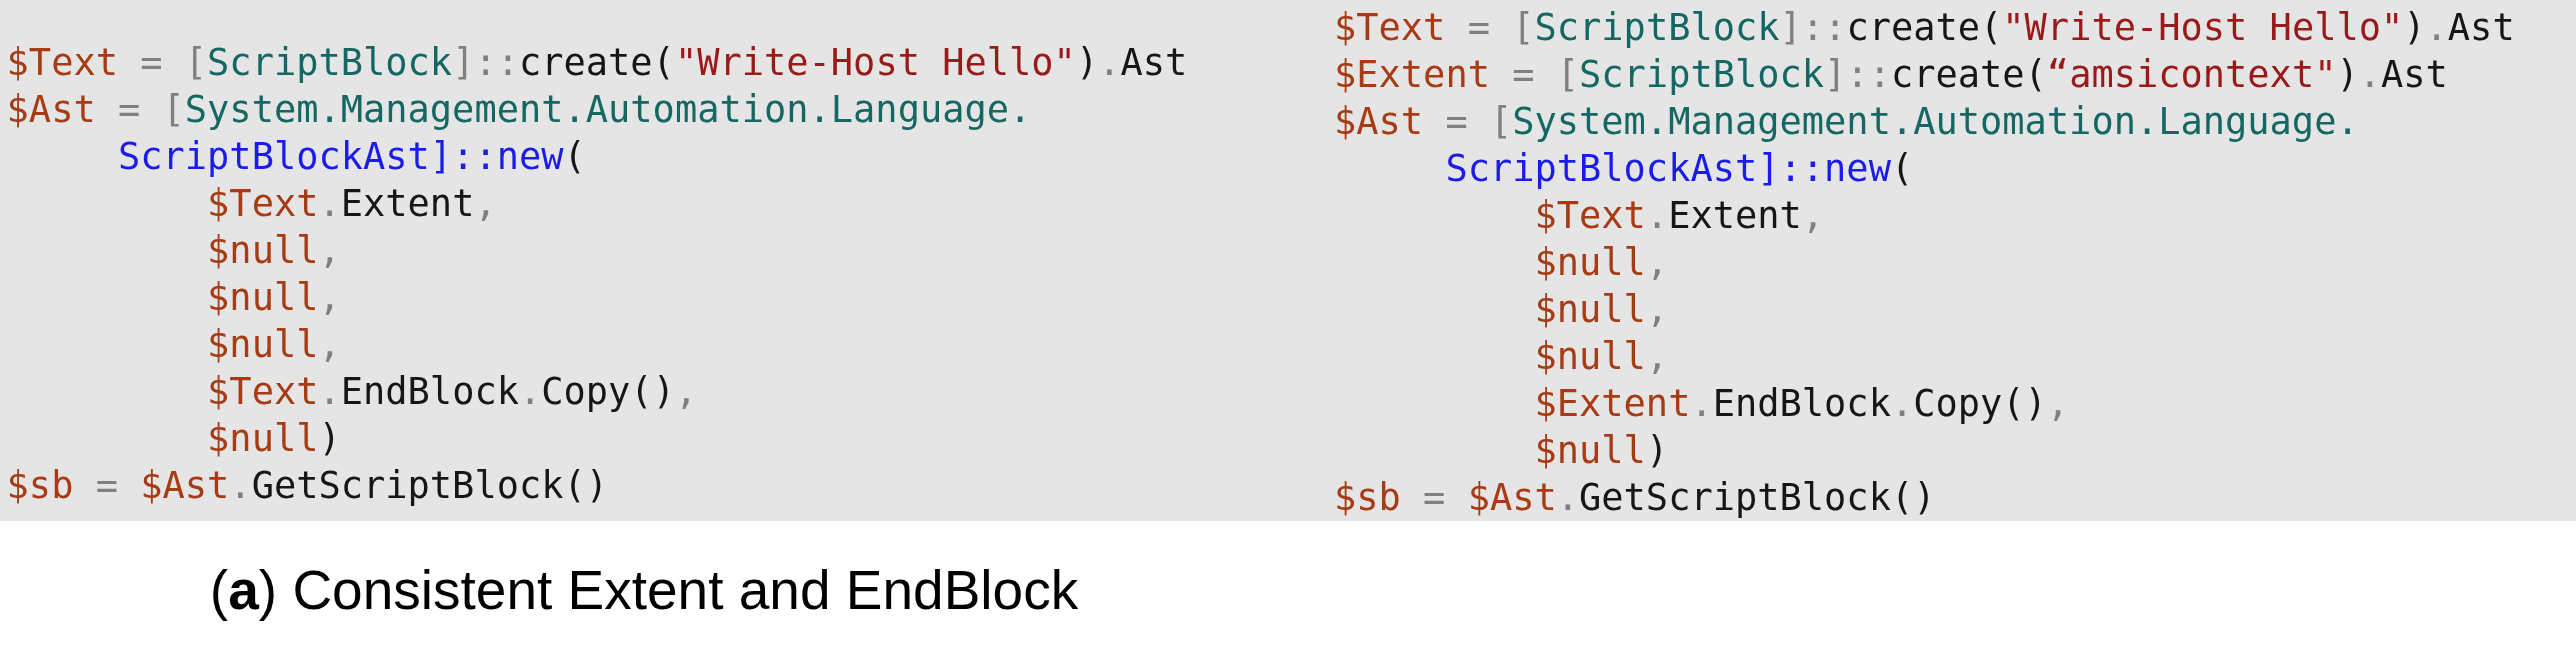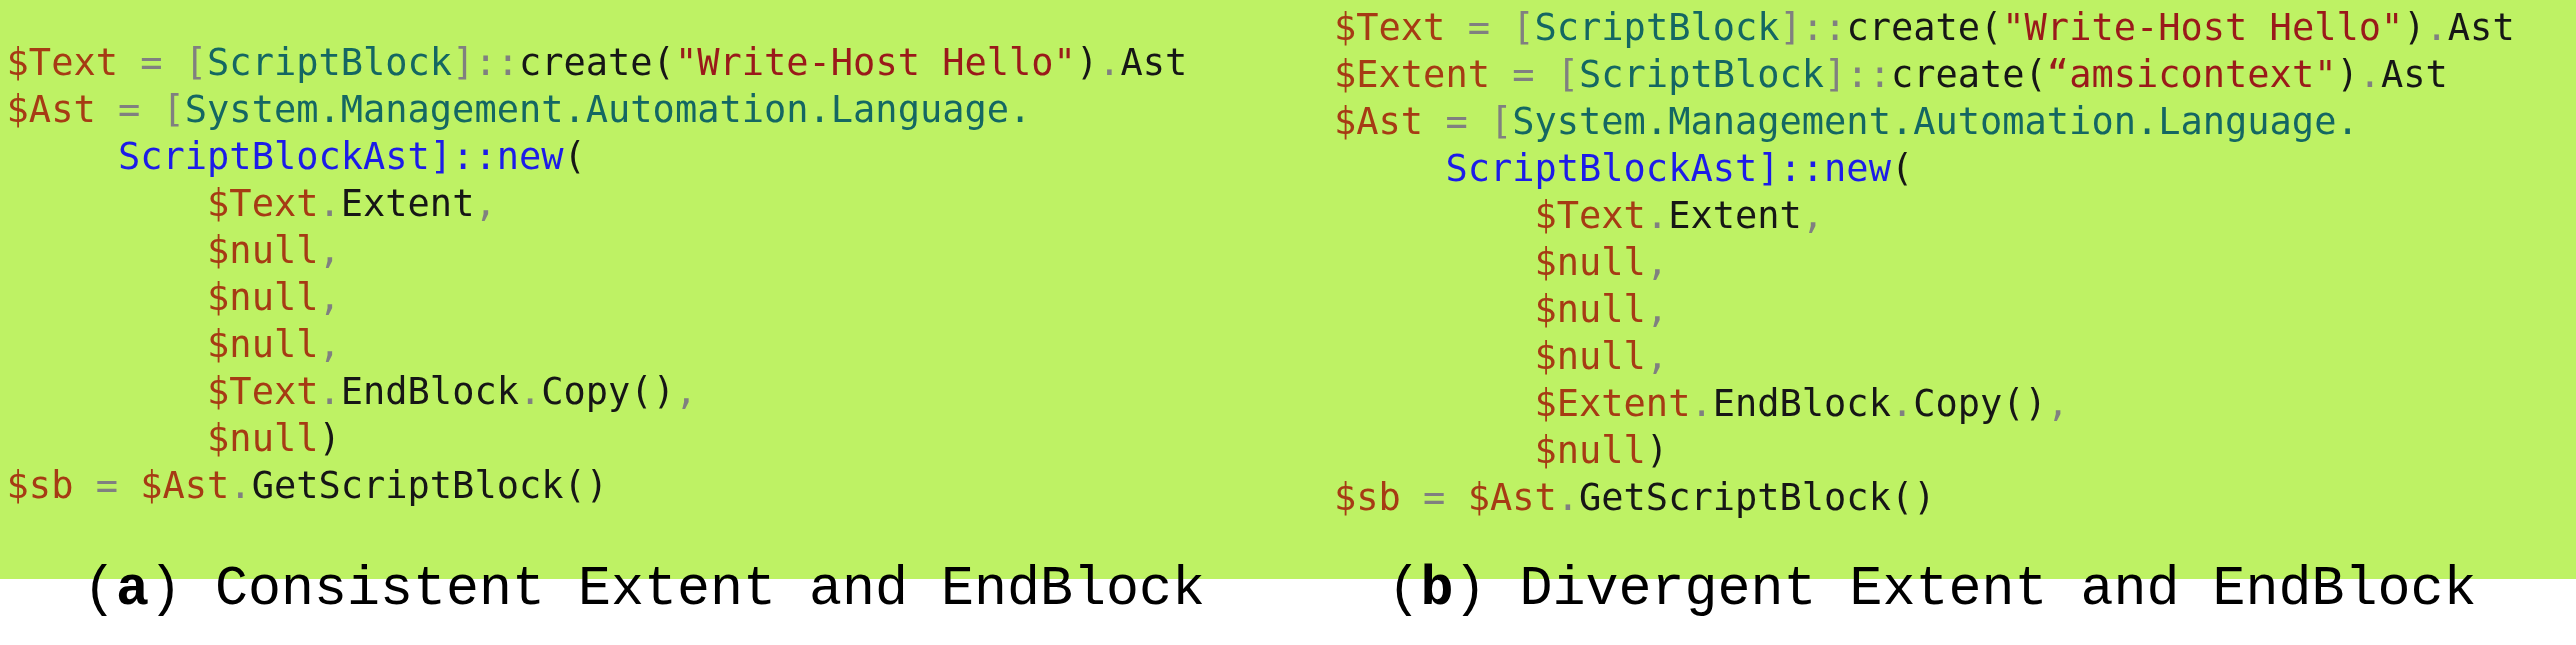--- a/index.html
+++ b/index.html
@@ -9,22 +9,22 @@
   }
   body {
     width: 2576px;
     height: 645px;
     overflow: hidden;
   }
   .figure {
     position: relative;
     display: flex;
     width: 2576px;
-    height: 579px;
-    background: #bef264;
+    height: 521px;
+    background: #e5e5e5;
   }
   .panel {
     position: relative;
     width: 1288px;
     height: 645px;
   }
   pre.code {
     margin: 0;
     font-family: "DejaVu Sans Mono", monospace;
     font-size: 37px;
@@ -41,36 +41,35 @@
   .tok-s { color: var(--col-string); }
   .tok-o { color: var(--col-operator); }
   .tok-p { color: var(--col-plain); }
 
   .caption {
     position: absolute;
     top: 560px;
     left: 0;
     width: 100%;
     text-align: center;
-    font-family: Liberation Mono, monospace;
+    font-family: Liberation Sans, sans-serif;
     font-size: 55px;
     line-height: 1.1;
     color: #000000;
   }
   .caption b { font-weight: bold; }
 </style>
 </head>
 <body>
 
 <div class="figure">
 
   <div class="panel panel-a">
     <pre class="code"><div class="line"><span class="tok-v">$Text</span><span class="tok-o"> = </span><span class="tok-o">[</span><span class="tok-t">ScriptBlock</span><span class="tok-o">]::</span><span class="tok-p">create(</span><span class="tok-s">"Write-Host Hello"</span><span class="tok-p">)</span><span class="tok-o">.</span><span class="tok-p">Ast</span></div><div class="line"><span class="tok-v">$Ast</span><span class="tok-o"> = </span><span class="tok-o">[</span><span class="tok-t">System.Management.Automation.Language.</span></div><div class="line"><span class="tok-p">     </span><span class="tok-k">ScriptBlockAst]::new</span><span class="tok-p">(</span></div><div class="line"><span class="tok-p">         </span><span class="tok-v">$Text</span><span class="tok-o">.</span><span class="tok-p">Extent</span><span class="tok-o">,</span></div><div class="line"><span class="tok-p">         </span><span class="tok-v">$null</span><span class="tok-o">,</span></div><div class="line"><span class="tok-p">         </span><span class="tok-v">$null</span><span class="tok-o">,</span></div><div class="line"><span class="tok-p">         </span><span class="tok-v">$null</span><span class="tok-o">,</span></div><div class="line"><span class="tok-p">         </span><span class="tok-v">$Text</span><span class="tok-o">.</span><span class="tok-p">EndBlock</span><span class="tok-o">.</span><span class="tok-p">Copy()</span><span class="tok-o">,</span></div><div class="line"><span class="tok-p">         </span><span class="tok-v">$null</span><span class="tok-p">)</span></div><div class="line"><span class="tok-v">$sb</span><span class="tok-o"> = </span><span class="tok-v">$Ast</span><span class="tok-o">.</span><span class="tok-p">GetScriptBlock()</span></div></pre>
     <div class="caption"><span>(</span><b>a</b><span>)</span> <span>Consistent Extent and EndBlock</span></div>
   </div>
 
   <div class="panel panel-b">
     <pre class="code"><div class="line"><span class="tok-v">$Text</span><span class="tok-o"> = </span><span class="tok-o">[</span><span class="tok-t">ScriptBlock</span><span class="tok-o">]::</span><span class="tok-p">create(</span><span class="tok-s">"Write-Host Hello"</span><span class="tok-p">)</span><span class="tok-o">.</span><span class="tok-p">Ast</span></div><div class="line"><span class="tok-v">$Extent</span><span class="tok-o"> = </span><span class="tok-o">[</span><span class="tok-t">ScriptBlock</span><span class="tok-o">]::</span><span class="tok-p">create(</span><span class="tok-s">“amsicontext"</span><span class="tok-p">)</span><span class="tok-o">.</span><span class="tok-p">Ast</span></div><div class="line"><span class="tok-v">$Ast</span><span class="tok-o"> = </span><span class="tok-o">[</span><span class="tok-t">System.Management.Automation.Language.</span></div><div class="line"><span class="tok-p">     </span><span class="tok-k">ScriptBlockAst]::new</span><span class="tok-p">(</span></div><div class="line"><span class="tok-p">         </span><span class="tok-v">$Text</span><span class="tok-o">.</span><span class="tok-p">Extent</span><span class="tok-o">,</span></div><div class="line"><span class="tok-p">         </span><span class="tok-v">$null</span><span class="tok-o">,</span></div><div class="line"><span class="tok-p">         </span><span class="tok-v">$null</span><span class="tok-o">,</span></div><div class="line"><span class="tok-p">         </span><span class="tok-v">$null</span><span class="tok-o">,</span></div><div class="line"><span class="tok-p">         </span><span class="tok-v">$Extent</span><span class="tok-o">.</span><span class="tok-p">EndBlock</span><span class="tok-o">.</span><span class="tok-p">Copy()</span><span class="tok-o">,</span></div><div class="line"><span class="tok-p">         </span><span class="tok-v">$null</span><span class="tok-p">)</span></div><div class="line"><span class="tok-v">$sb</span><span class="tok-o"> = </span><span class="tok-v">$Ast</span><span class="tok-o">.</span><span class="tok-p">GetScriptBlock()</span></div></pre>
-    <div class="caption"><span>(</span><b>b</b><span>)</span> <span>Divergent Extent and EndBlock</span></div>
   </div>
 
 </div>
 
 
 </body></html>

